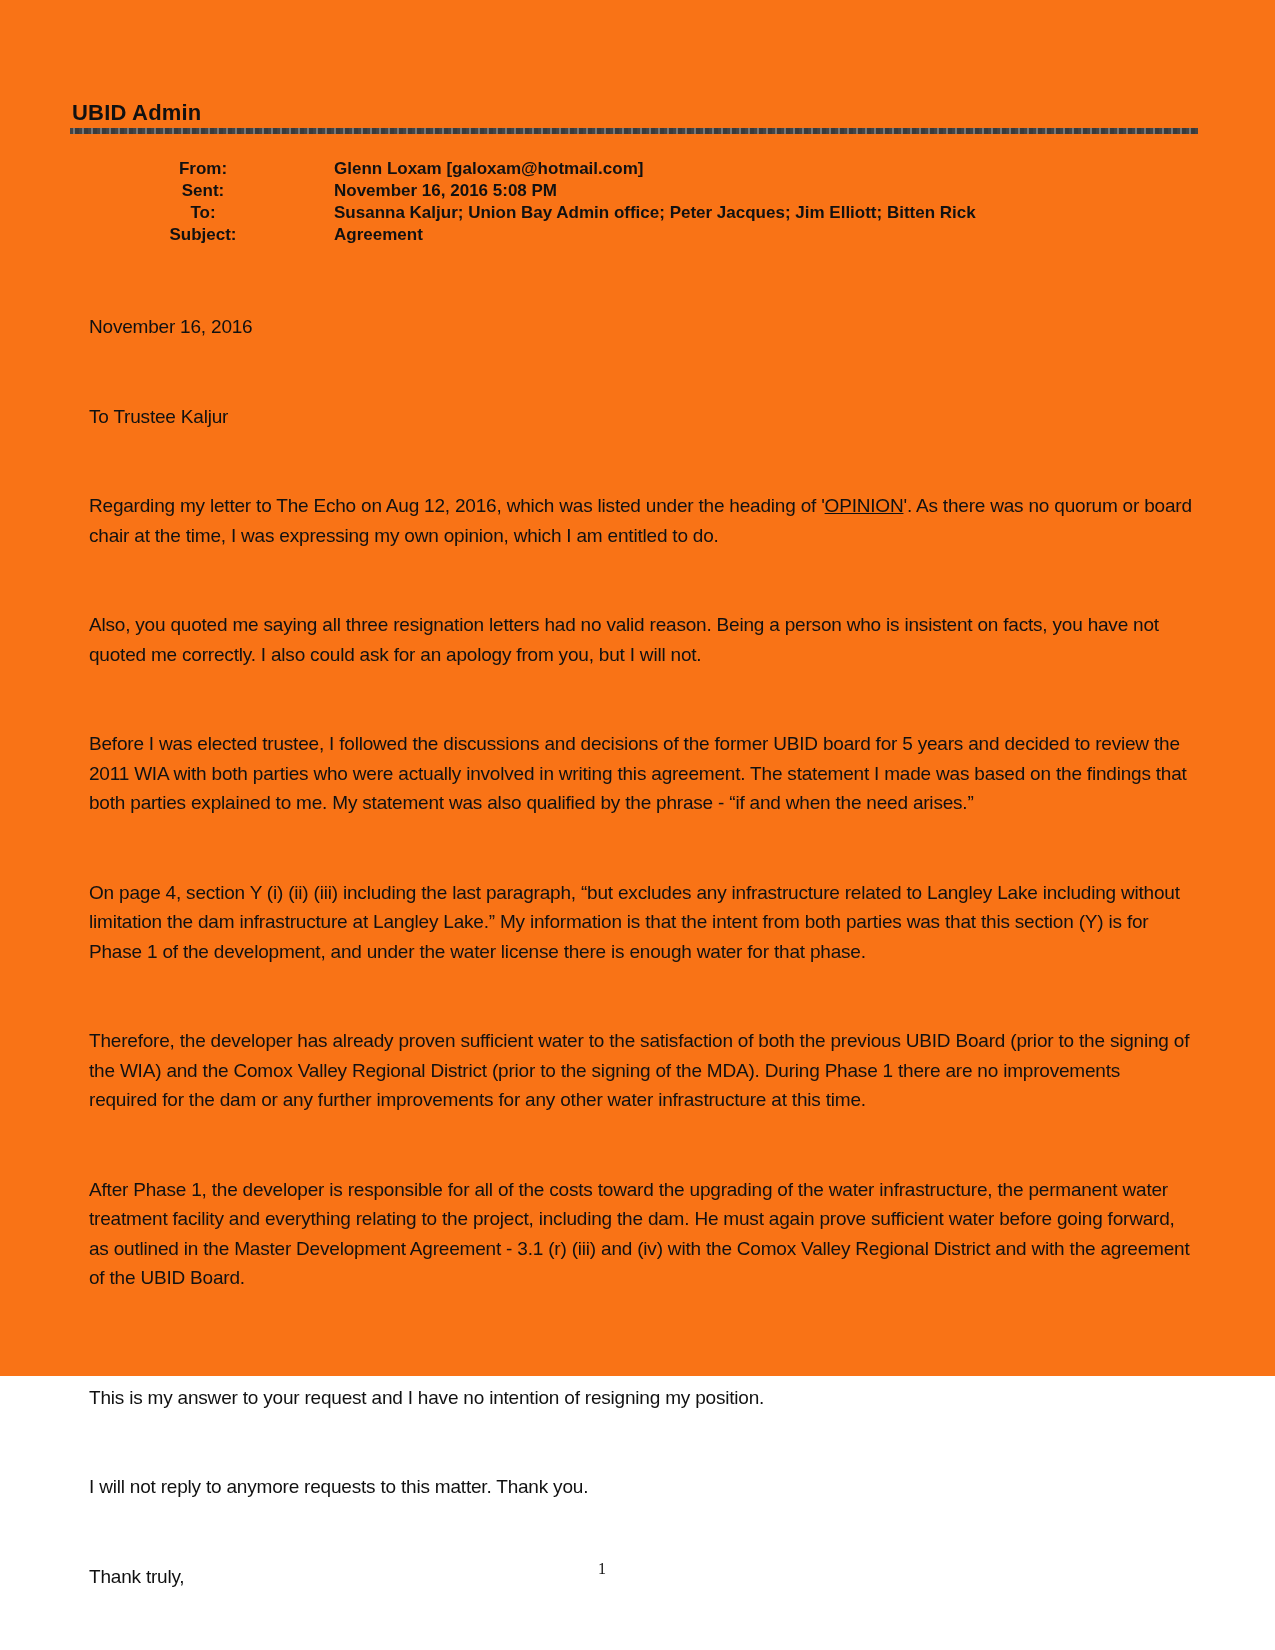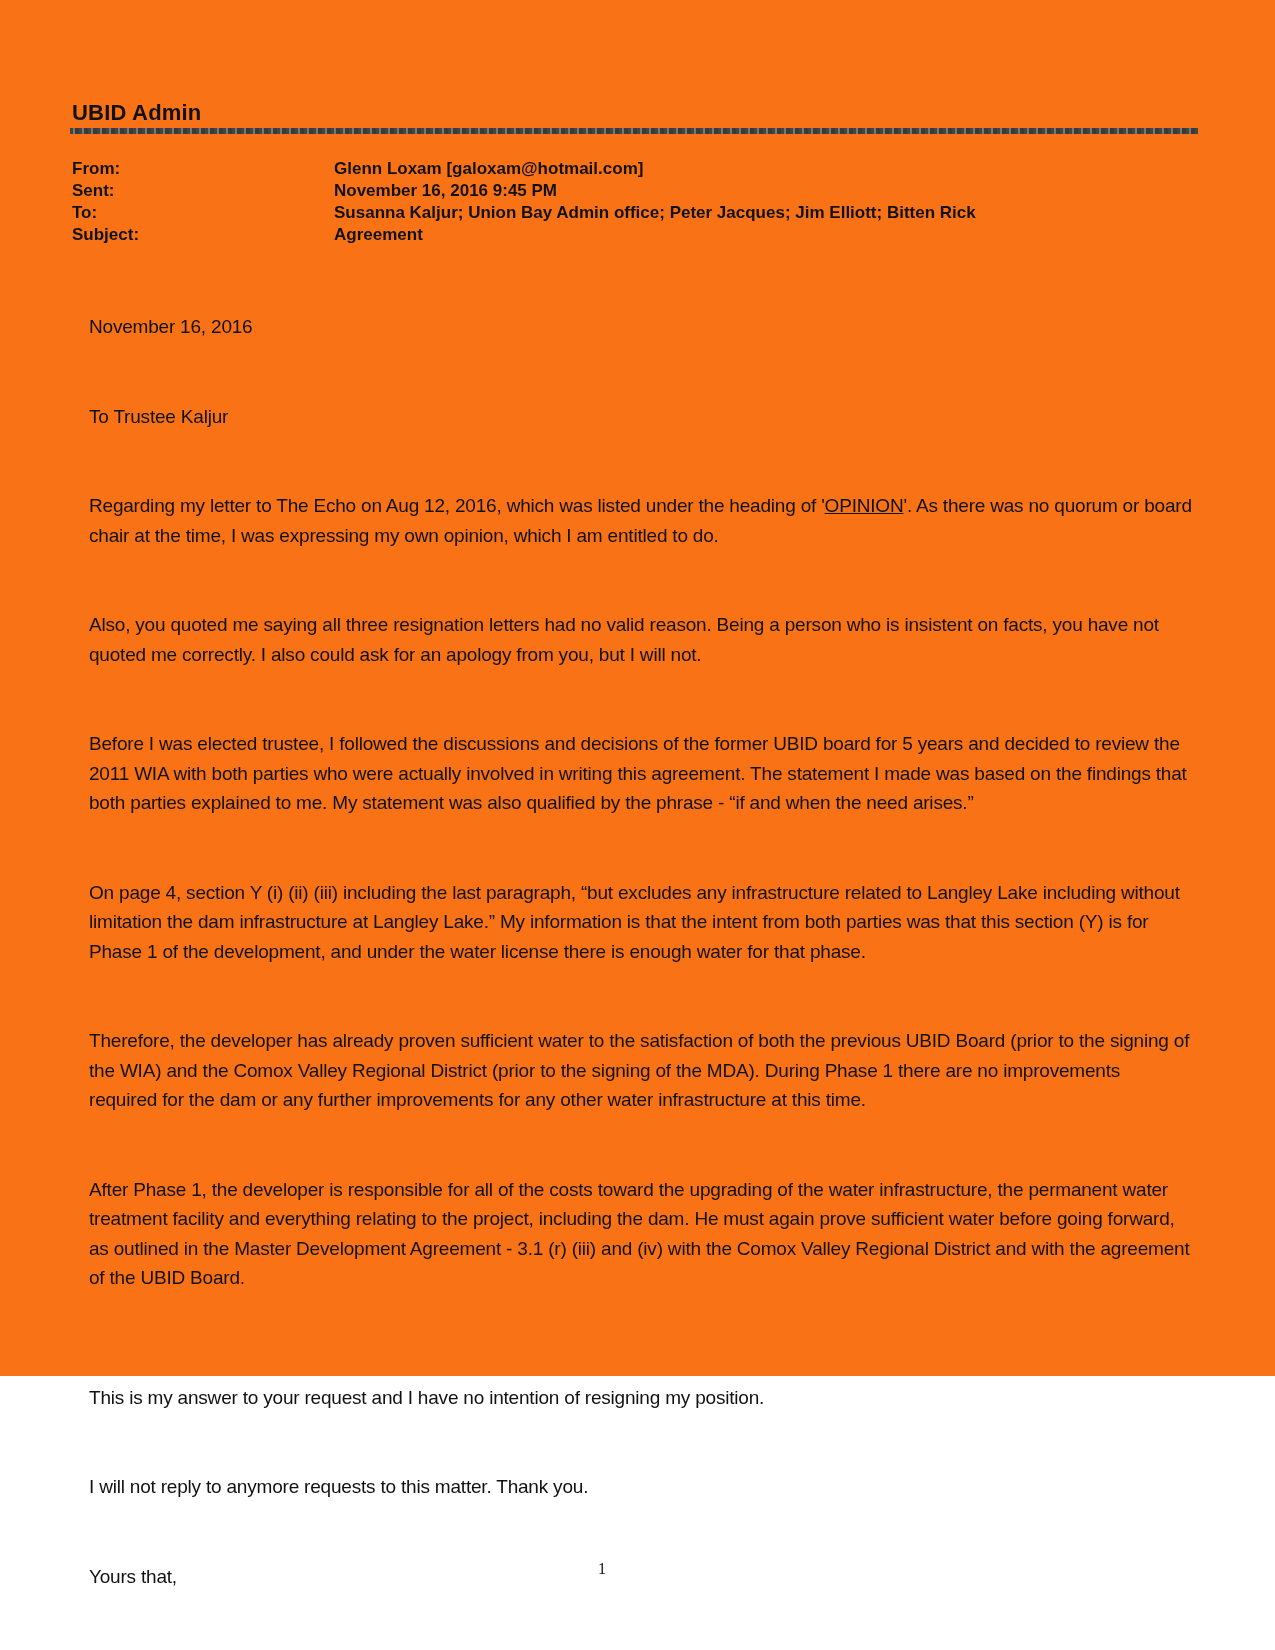--- a/index.html
+++ b/index.html
@@ -2,21 +2,21 @@
 <html><head>
 <meta charset="utf-8">
 <style>
   html, body { margin:0; padding:0; background:#ffffff; }
   body { width:1275px; height:1650px; position:relative; overflow:hidden; color:#111; }
   .page { position:absolute; left:0; top:0; width:1275px; height:1376px; background:#f97316;padding-left:8px; }
   .title { position:absolute; left:72px; top:100px; font-family:"Liberation Sans", sans-serif; font-weight:bold; font-size:22px; letter-spacing:0.2px; color:#111; }
   .rule { position:absolute; left:70px; top:128px; width:1128px; height:6px; background:#555; background-image:repeating-linear-gradient(90deg,#444 0 3px,#777 3px 5px,#3a3a3a 5px 9px); }
   .hdr { position:absolute; left:72px; top:158px; font-family:"Liberation Sans", sans-serif; font-size:17px; line-height:22px; }
   .hdr-row { display:flex; height:22px; }
-  .hdr-label { width:262px; font-weight:bold; }
+  .hdr-label { width:262px; font-weight:bold;text-align:center; }
   .hdr-value { font-weight:bold; }
   .body { position:absolute; left:73px; top:296px; width:1135px; font-family:"Liberation Sans", sans-serif; font-size:19px; line-height:29.5px; color:#111; letter-spacing:-0.2px; }
   .body p { margin:16px; }
   .gap1 { height:28px; }
   .gap-big { height:58px; }
   .u { text-decoration:underline; }
   .pagenum { position:absolute; left:598px; top:1560px; font-family:"Liberation Serif", serif; font-size:16px; }
 </style>
 </head>
 <body>
@@ -25,21 +25,21 @@
   <div class="title">UBID Admin</div>
   <div class="rule"></div>
 
   <div class="hdr">
     <div class="hdr-row">
       <span class="hdr-label">From:</span>
       <span class="hdr-value">Glenn Loxam [galoxam@hotmail.com]</span>
     </div>
     <div class="hdr-row">
       <span class="hdr-label">Sent:</span>
-      <span class="hdr-value">November 16, 2016 9:45 PM</span>
+      <span class="hdr-value">November 16, 2016 5:08 PM</span>
     </div>
     <div class="hdr-row">
       <span class="hdr-label">To:</span>
       <span class="hdr-value">Susanna Kaljur; Union Bay Admin office; Peter Jacques; Jim Elliott; Bitten Rick</span>
     </div>
     <div class="hdr-row">
       <span class="hdr-label">Subject:</span>
       <span class="hdr-value">Agreement</span>
     </div>
   </div>
@@ -58,18 +58,18 @@
     <p>On page 4, section Y (i) (ii) (iii) including the last paragraph, “but excludes any infrastructure related to Langley Lake including without limitation the dam infrastructure at Langley Lake.” My information is that the intent from both parties was that this section (Y) is for Phase 1 of the development, and under the water license there is enough water for that phase.</p>
     <div class="gap1"></div>
     <p>Therefore, the developer has already proven sufficient water to the satisfaction of both the previous UBID Board (prior to the signing of the WIA) and the Comox Valley Regional District (prior to the signing of the MDA). During Phase 1 there are no improvements required for the dam or any further improvements for any other water infrastructure at this time.</p>
     <div class="gap1"></div>
     <p>After Phase 1, the developer is responsible for all of the costs toward the upgrading of the water infrastructure, the permanent water treatment facility and everything relating to the project, including the dam. He must again prove sufficient water before going forward, as outlined in the Master Development Agreement - 3.1 (r) (iii) and (iv) with the Comox Valley Regional District and with the agreement of the UBID Board.</p>
     <div class="gap-big"></div>
     <p>This is my answer to your request and I have no intention of resigning my position.</p>
     <div class="gap1"></div>
     <p>I will not reply to anymore requests to this matter. Thank you.</p>
     <div class="gap1"></div>
-    <p>Yours that,</p>
+    <p>Thank truly,</p>
     <div class="gap1"></div>
   </div>
 
   <div class="pagenum">1</div>
 </div>
 
 </body></html>

